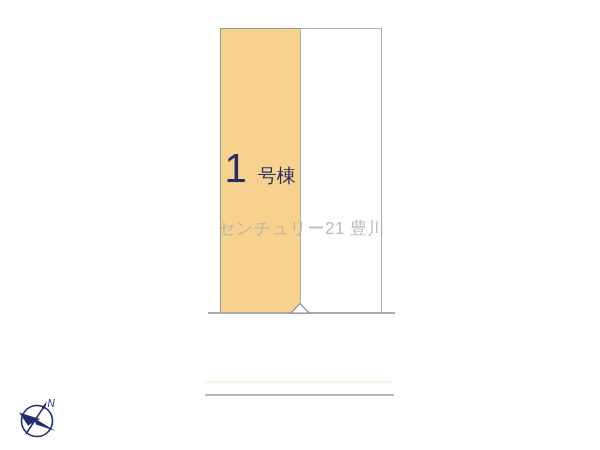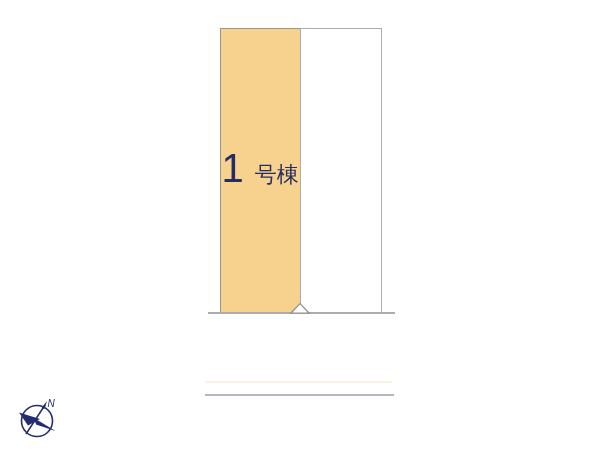--- a/index.html
+++ b/index.html
@@ -14,21 +14,21 @@
   .lot{position:absolute;box-sizing:border-box;top:28px;height:286px;}
   .lot-1{left:220px;width:81px;background:#F6D28E;border:1px solid #98988E;}
   .lot-2{left:300px;width:82px;background:#FFFFFF;border:1px solid #ACACB0;}
   
   .building-label{
     position:absolute;left:220px;top:148px;width:80px;
     display:flex;justify-content:center;align-items:baseline;
     color:#272C63;
   }
   .building-label .num{font-size:40px;line-height:1;letter-spacing:1px;}
-  .building-label .suffix{font-size:22px;line-height:1;margin-left:10px;}
+  .building-label .suffix{font-size:19px;line-height:1;margin-left:10px;}
   
   .watermark{
     position:absolute;left:218px;top:220px;
     font-size:17px;line-height:1;letter-spacing:0.5px;
     color:rgba(176,176,176,0.85);
     white-space:nowrap;
   }
   
   .road-boundary{
     position:absolute;left:208px;top:312px;width:187px;height:2px;
@@ -54,20 +54,21 @@
 <div class="canvas">
 
   <div class="lot lot-1"></div>
   <div class="lot lot-2"></div>
 
   <div class="building-label">
     <span class="num">1</span>
     <span class="suffix">号棟</span>
   </div>
 
+  <div class="watermark">センチュリー21 豊川</div>
 
   <div class="road-boundary"></div>
 
   <svg class="boundary-marker" width="22" height="12" viewBox="0 0 22 12">
     <polygon points="2,11 11,1.5 20,11" fill="#FFFFFF" stroke="#8F8F8F" stroke-width="1.2"></polygon>
   </svg>
 
   <div class="road-edge-faint"></div>
   <div class="road-edge"></div>
 

